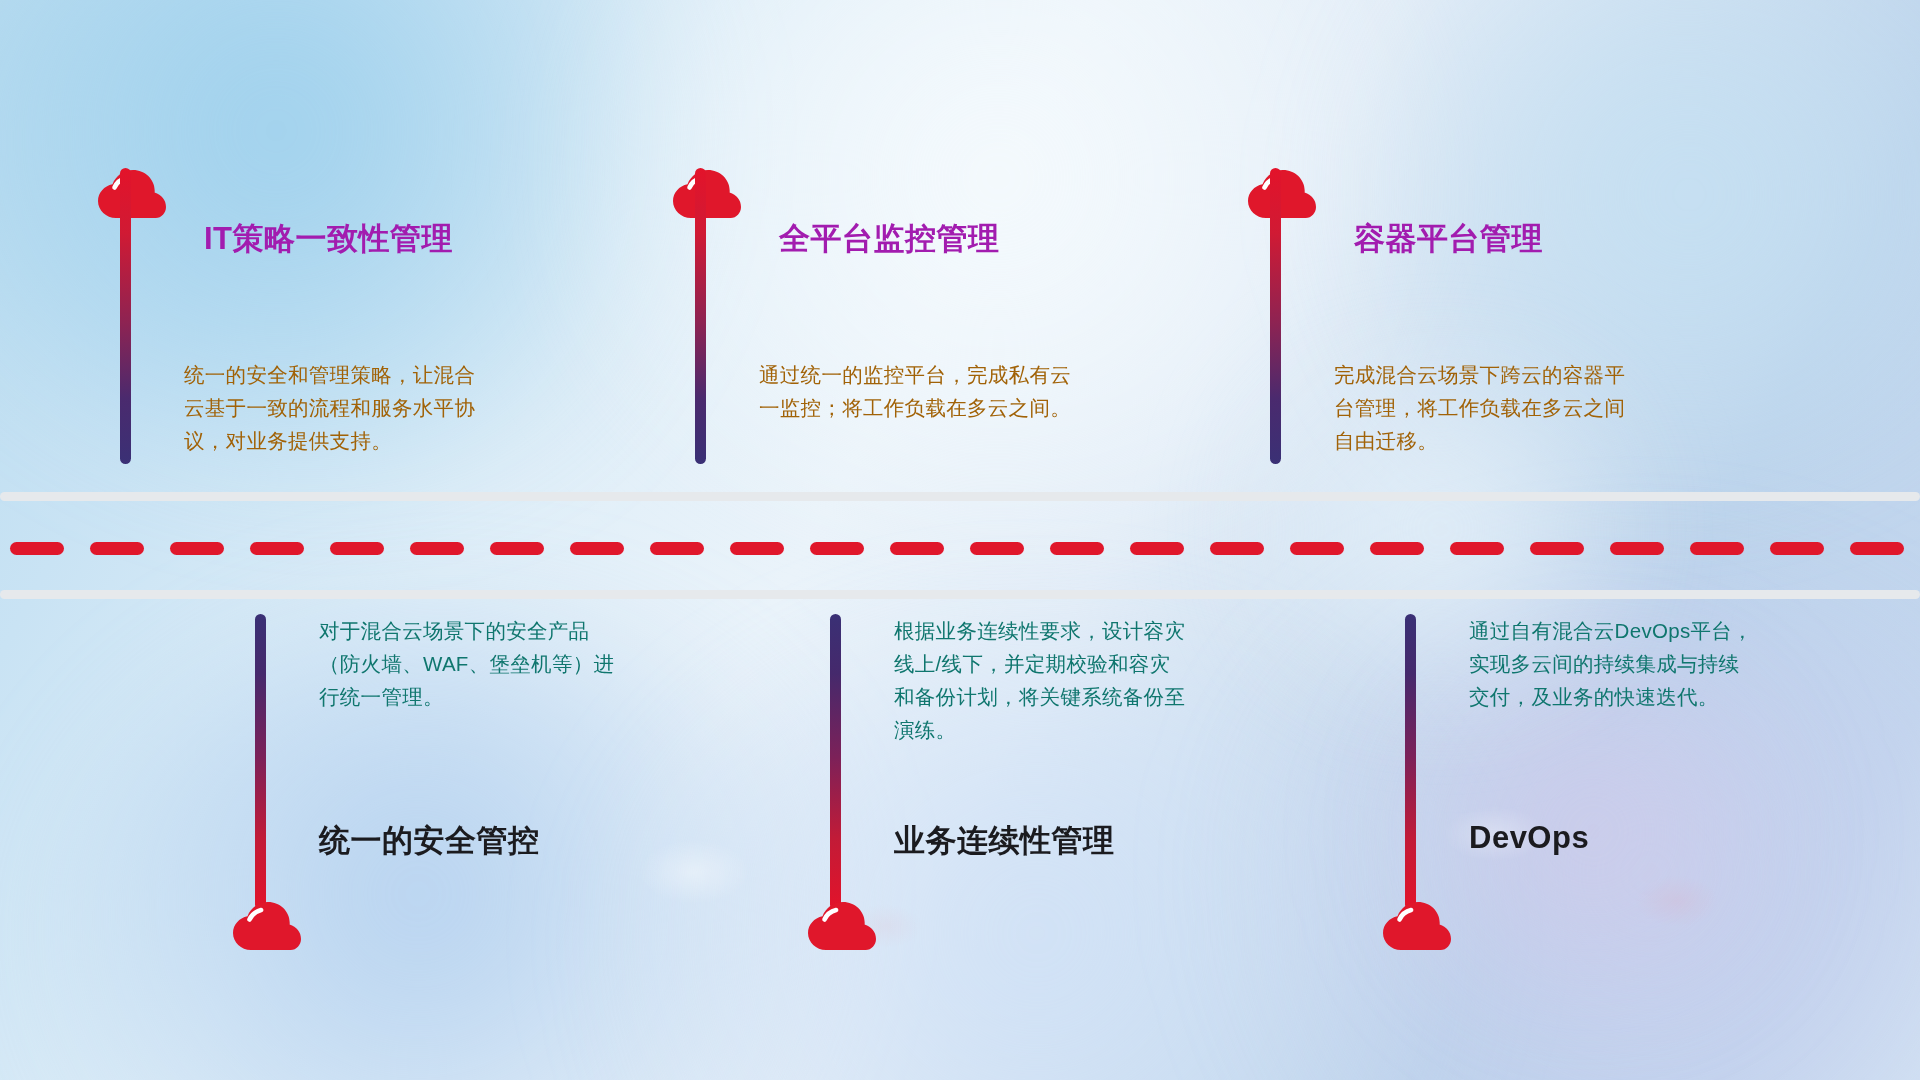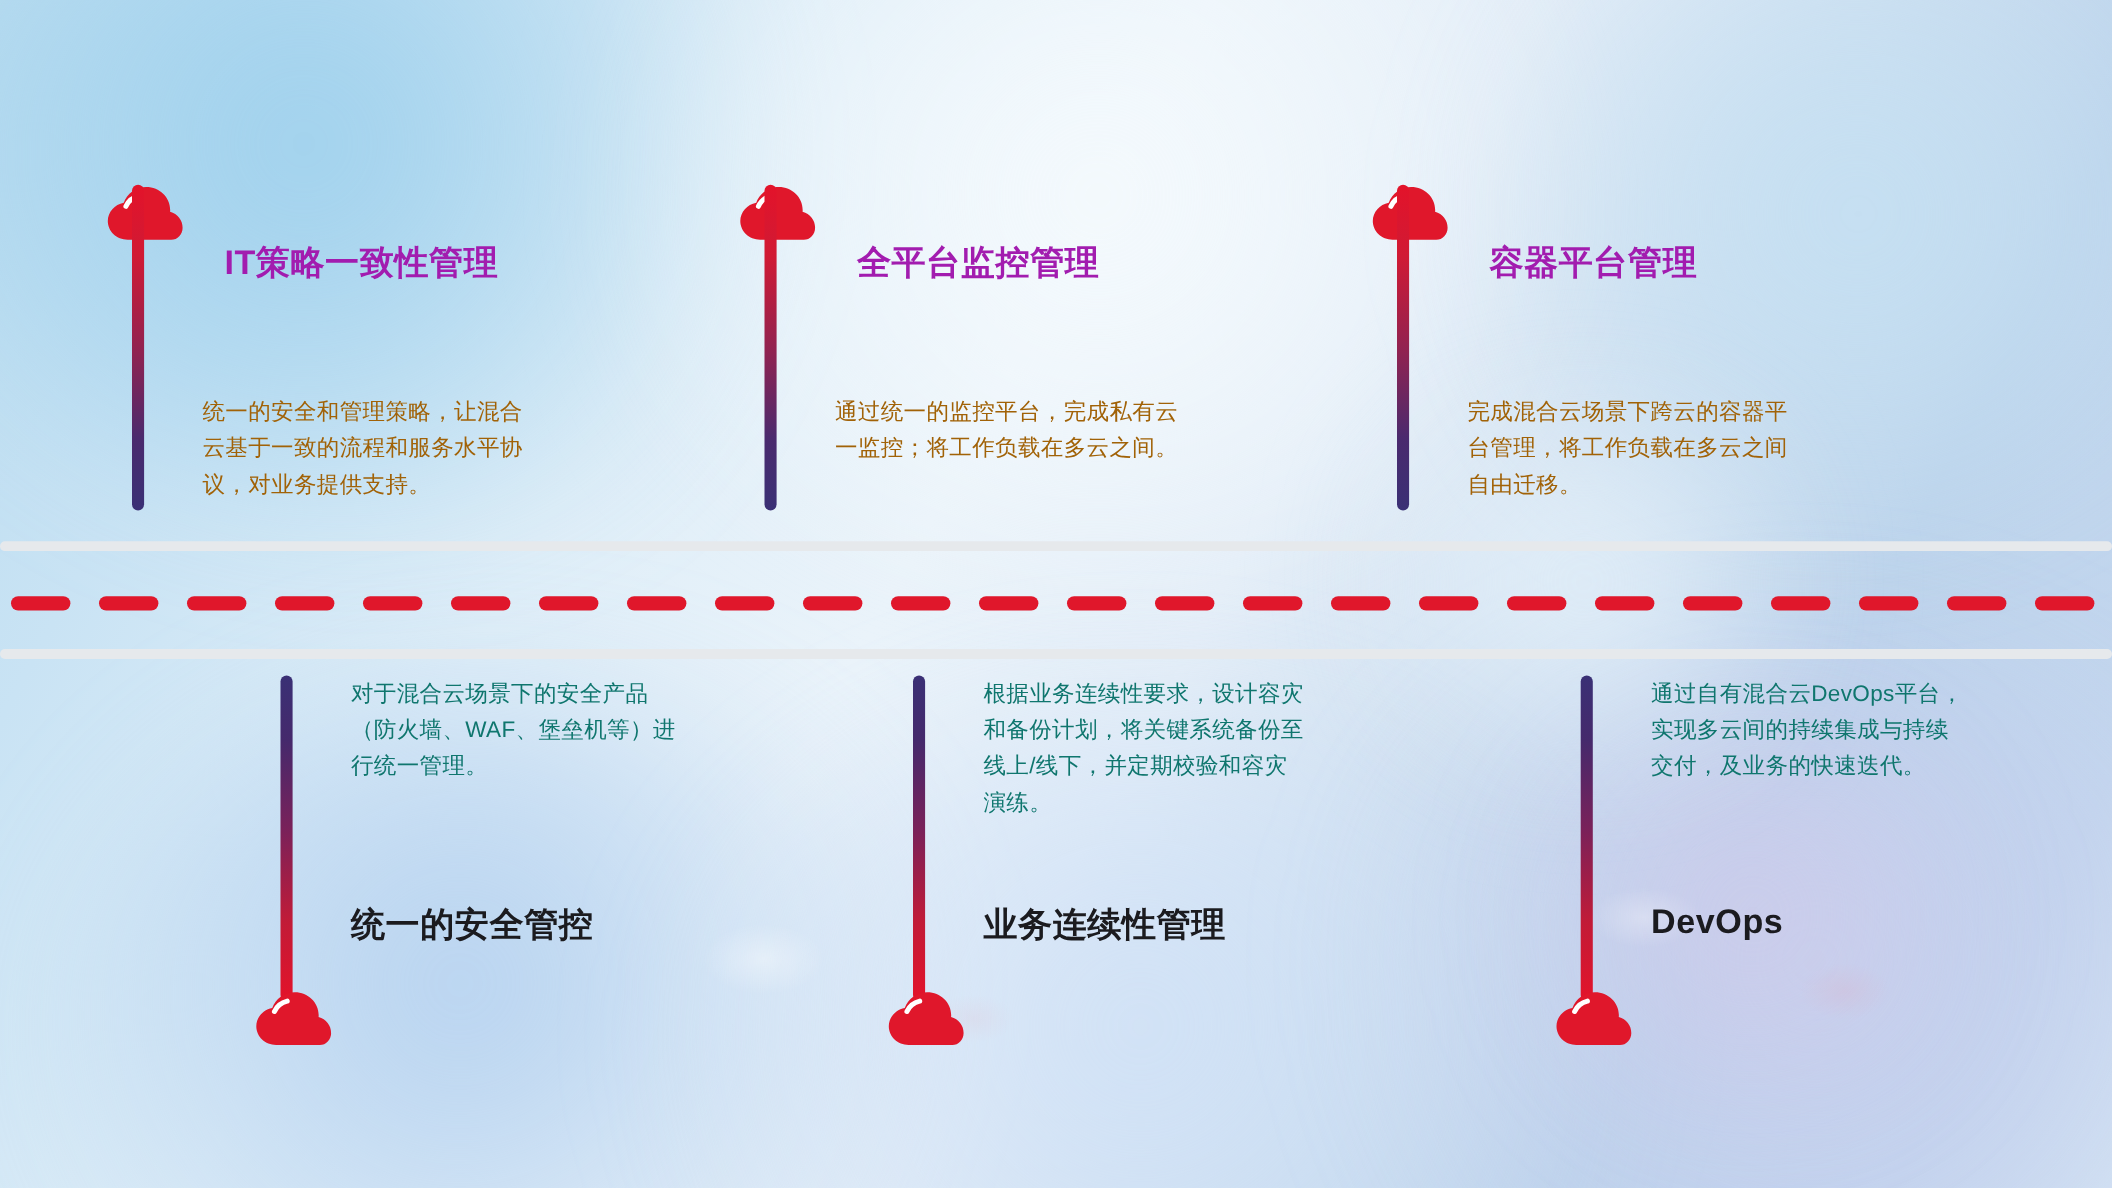--- a/index.html
+++ b/index.html
@@ -221,34 +221,34 @@
         <path fill="#e0172b" d="M24 58c-9.9 0-18-7.6-18-17 0-8.2 6.2-15.1 14.5-16.7C23.4 16.2 31.4 10 41 10c12 0 21.7 9.3 21.7 20.8 0 .6 0 1.2-.1 1.8C69.5 34.6 74 40.3 74 47c0 6-4.6 11-10.3 11H24z"></path>
         <path fill="none" stroke="#ffffff" stroke-width="4.6" stroke-linecap="round" d="M22.5 27.5c2.2-4.8 6.6-8.2 11.6-9.4"></path>
       </svg>
     </span>
   </div>
 
   <div class="col col-bot" style="left:830px;width:420px;">
     <span class="bar"></span>
     <div class="body">
       <span>根据业务连续性要求，设计容灾</span>
+      <span>线上/线下，并定期校验和容灾</span>
       <span>和备份计划，将关键系统备份至</span>
-      <span>线上/线下，并定期校验和容灾</span>
       <span>演练。</span>
     </div>
     <div class="heading" style="top:240px;">业务连续性管理</div>
     <span class="cloud">
       <svg class="cloud-svg" viewBox="0 0 78 62">
         <path fill="#e0172b" d="M24 58c-9.9 0-18-7.6-18-17 0-8.2 6.2-15.1 14.5-16.7C23.4 16.2 31.4 10 41 10c12 0 21.7 9.3 21.7 20.8 0 .6 0 1.2-.1 1.8C69.5 34.6 74 40.3 74 47c0 6-4.6 11-10.3 11H24z"></path>
         <path fill="none" stroke="#ffffff" stroke-width="4.6" stroke-linecap="round" d="M22.5 27.5c2.2-4.8 6.6-8.2 11.6-9.4"></path>
       </svg>
     </span>
   </div>
 
-  <div class="col col-bot" style="left:1405px;width:420px;margin-left:32px;">
+  <div class="col col-bot" style="left:1405px;width:420px;">
     <span class="bar"></span>
     <div class="body">
       <span>通过自有混合云DevOps平台，</span>
       <span>实现多云间的持续集成与持续</span>
       <span>交付，及业务的快速迭代。</span>
     </div>
     <div class="heading" style="top:240px;">DevOps</div>
     <span class="cloud">
       <svg class="cloud-svg" viewBox="0 0 78 62">
         <path fill="#e0172b" d="M24 58c-9.9 0-18-7.6-18-17 0-8.2 6.2-15.1 14.5-16.7C23.4 16.2 31.4 10 41 10c12 0 21.7 9.3 21.7 20.8 0 .6 0 1.2-.1 1.8C69.5 34.6 74 40.3 74 47c0 6-4.6 11-10.3 11H24z"></path>

